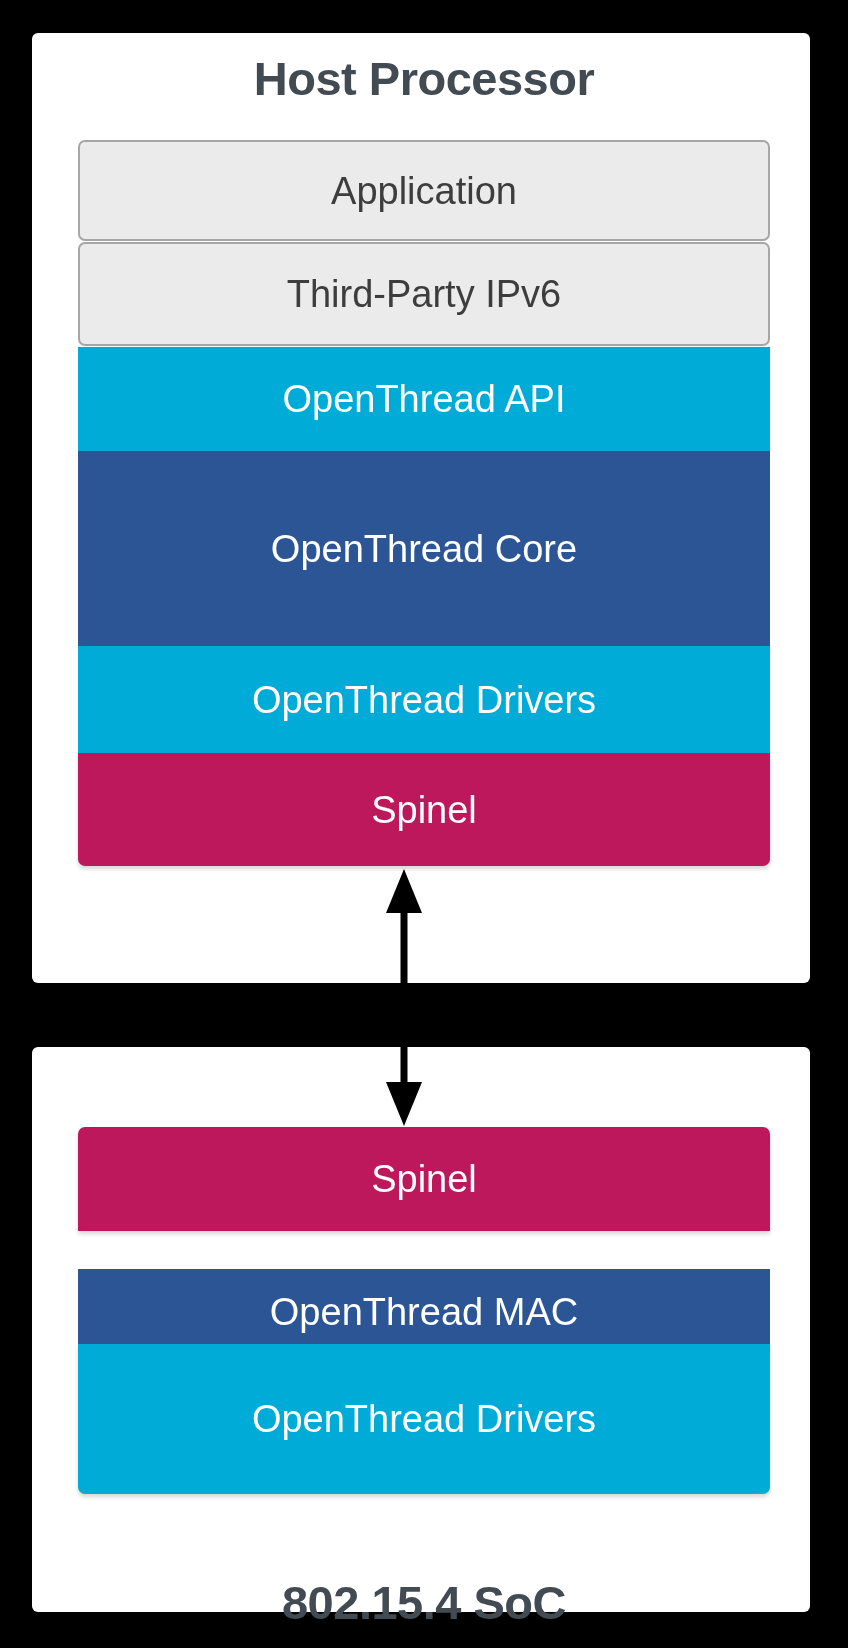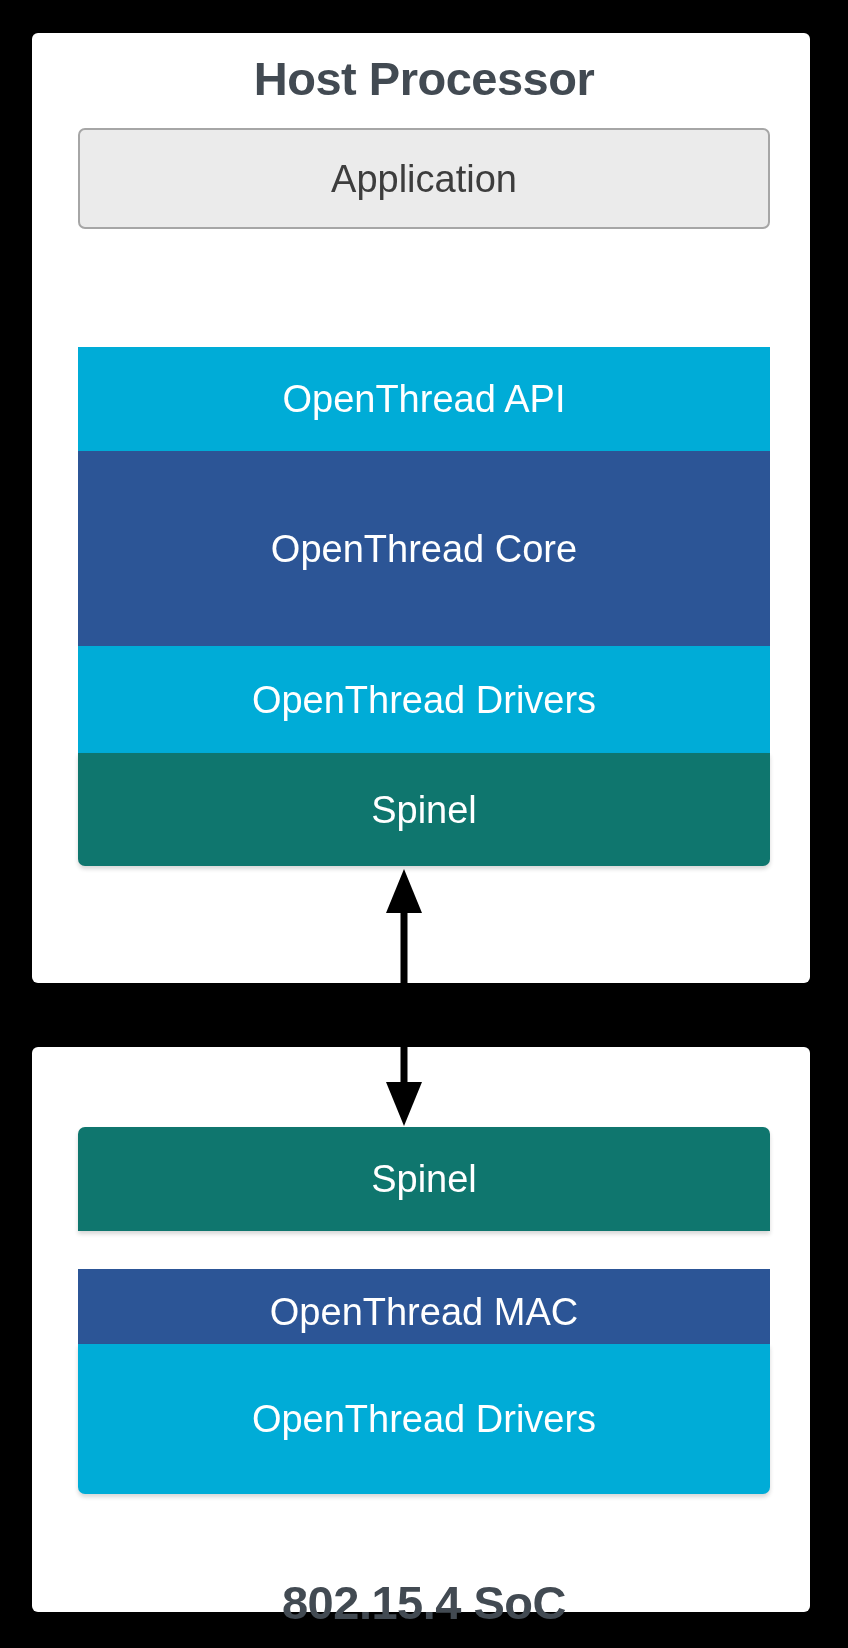--- a/index.html
+++ b/index.html
@@ -80,26 +80,26 @@
     white-space: nowrap;
   }
   .layer.gray {
     background: #ebebeb;
     border: 2px solid #a6a6a6;
     border-radius: 7px;
     color: #3d3d3d;
   }
   .layer.cyan  { background: #00acd7; color: #ffffff; }
   .layer.blue  { background: #2c5596; color: #ffffff; }
-  .layer.red   { background: #0f766e; color: #ffffff; }
+  .layer.red   { background: #be185d; color: #ffffff; }
 
   .shadow-soft { box-shadow: 0 3px 4px rgba(0,0,0,0.16); }
 
   
-  #layer-application   { top: 128px;  height: 101px; }
+  #layer-application   { top: 140px;  height: 101px; }
   #layer-thirdparty    { top: 242px;  height: 104px; }
   #layer-ot-api        { top: 347px;  height: 104px; }
   #layer-ot-core       { top: 451px;  height: 195px; }
   #layer-ot-drivers-h  { top: 646px;  height: 107px; }
   #layer-spinel-host   { top: 753px;  height: 113px; border-radius: 0 0 7px 7px; }
 
   
   #layer-spinel-soc    { top: 1127px; height: 104px; border-radius: 7px 7px 0 0; }
   #layer-ot-mac        { top: 1269px; height: 85px; }
   #layer-ot-drivers-s  { top: 1344px; height: 150px; border-radius: 0 0 7px 7px; }
@@ -120,20 +120,23 @@
 <div class="diagram">
 
   <div class="panel" id="panel-host"></div>
 
   <div class="panel-caption" id="caption-host">Host Processor</div>
 
   <div class="layer gray" id="layer-application">
     <span>Application</span>
   </div>
 
+  <div class="layer gray" id="layer-thirdparty">
+    <span>Third-Party IPv6</span>
+  </div>
 
   <div class="layer blue" id="layer-ot-core">
     <span>OpenThread Core</span>
   </div>
 
   <div class="layer cyan" id="layer-ot-api">
     <span>OpenThread API</span>
   </div>
 
   <div class="layer cyan" id="layer-ot-drivers-h">

